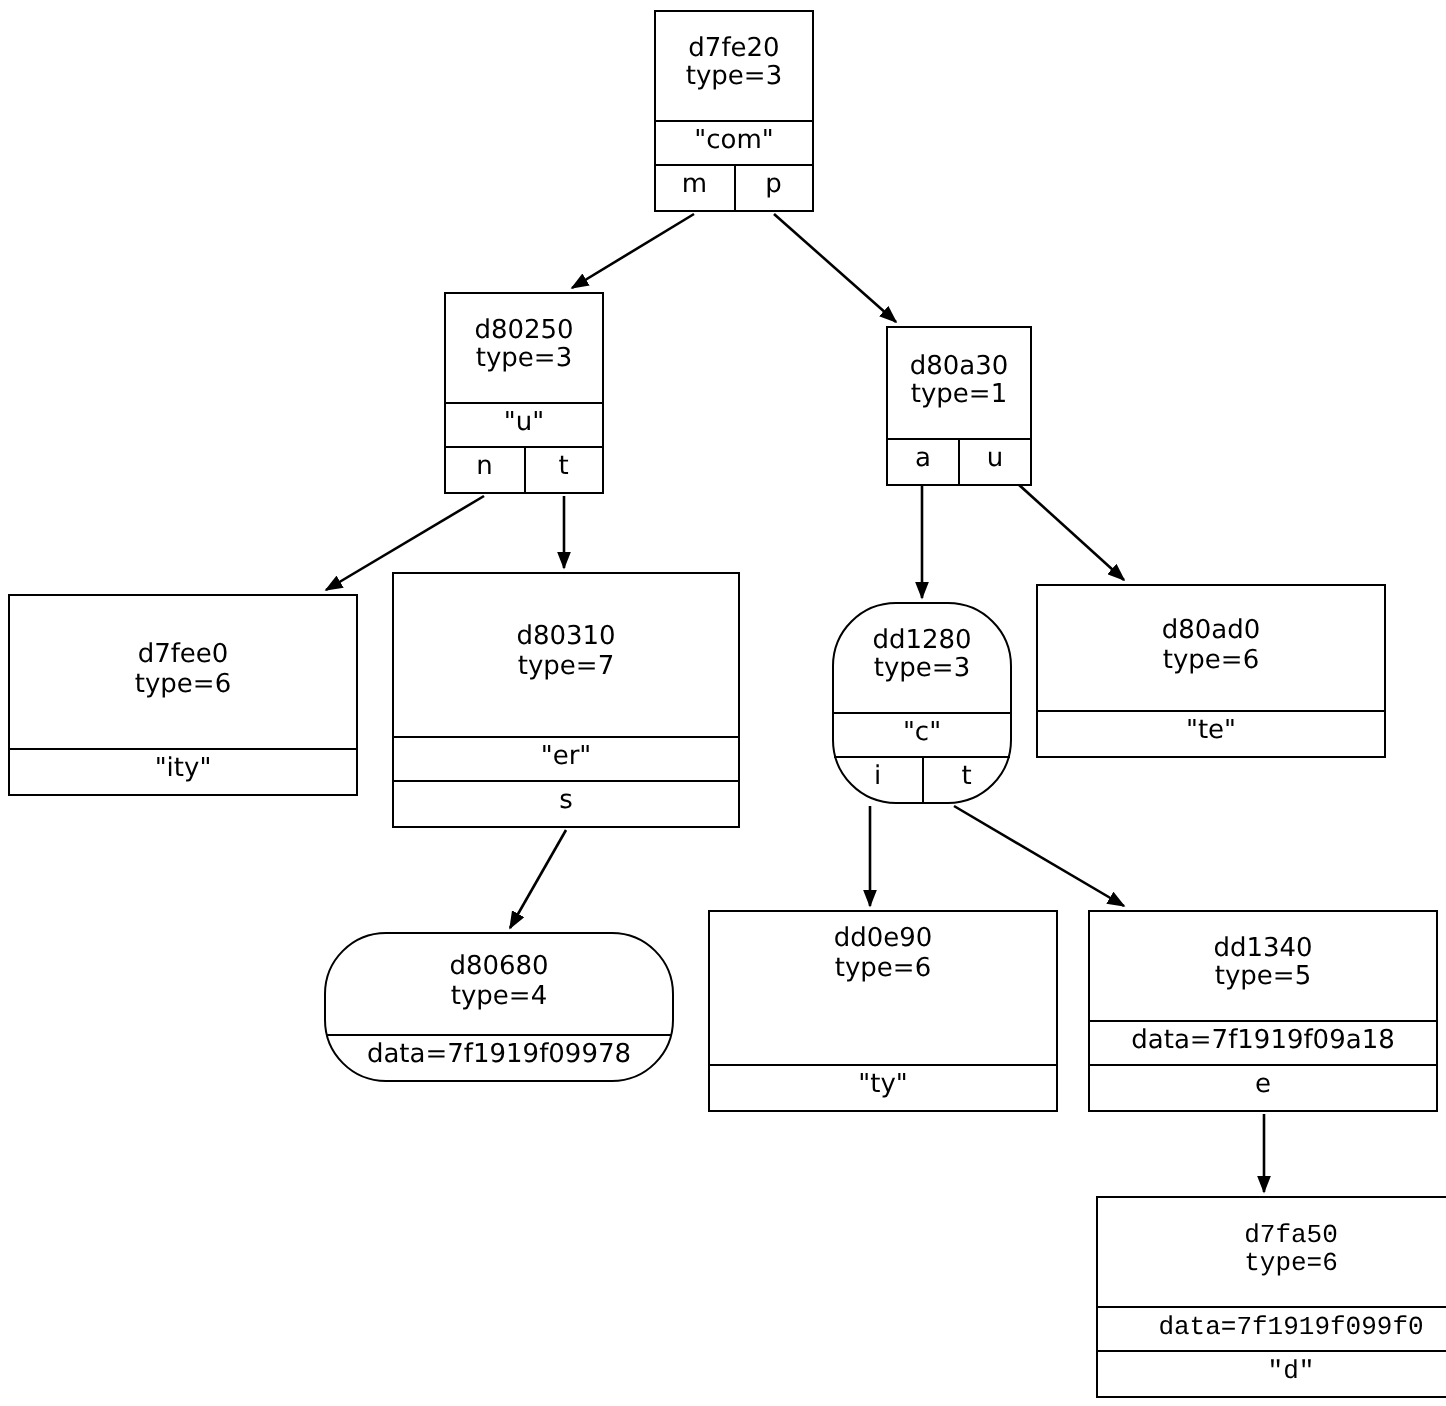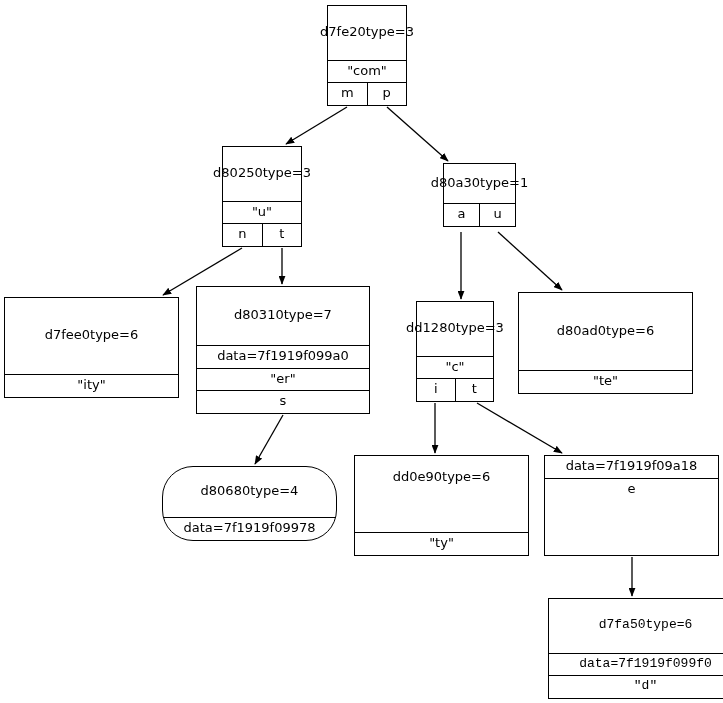--- a/index.html
+++ b/index.html
@@ -40,21 +40,21 @@
     justify-content: center;
     font-size: 13px;
     color: #000000;
     line-height: 1.12;
     white-space: nowrap;
   }
   .row + .row {
     border-top: 1px solid #000000;
   }
   .row-header {
-    flex-direction: row;
+    flex-direction: column;
     padding: 3px 4px 4px 4px;
   }
   .row-header .hline {
     display: block;
     text-align: center;
   }
   .row-data {
     padding: 3px 5px 4px 5px;
   }
   .row-str {
@@ -116,21 +116,21 @@
         <div class="row row-header" style="flex: 1 1 auto;">
           <span class="hline">d80250</span>
           <span class="hline">type=3</span>
         </div>
         <div class="row row-str">"u"</div>
         <div class="row row-slots">
           <div class="slot">n</div>
           <div class="slot">t</div>
         </div>
       </div>
-      <div class="node" style="left: 443px; top: 163px; width: 73px; height: 64px;">
+      <div class="node" style="left: 443px; top: 163px; width: 73px; height: 80px;">
         <div class="row row-header" style="flex: 1 1 auto;">
           <span class="hline">d80a30</span>
           <span class="hline">type=1</span>
         </div>
         <div class="row row-slots">
           <div class="slot">a</div>
           <div class="slot">u</div>
         </div>
       </div>
       <div class="node" style="left: 4px; top: 297px; width: 175px; height: 101px;">
@@ -138,38 +138,37 @@
           <span class="hline">d7fee0</span>
           <span class="hline">type=6</span>
         </div>
         <div class="row row-str">"ity"</div>
       </div>
       <div class="node" style="left: 196px; top: 286px; width: 174px; height: 128px;">
         <div class="row row-header" style="flex: 1 1 auto;">
           <span class="hline">d80310</span>
           <span class="hline">type=7</span>
         </div>
-        <div class="row row-data">data=7f1919f099a0</div>
         <div class="row row-str">"er"</div>
         <div class="row row-slots">
           <div class="slot">s</div>
         </div>
       </div>
-      <div class="node" style="left: 416px; top: 301px; width: 78px; height: 101px;">
+      <div class="node" style="left: 416px; top: 301px; width: 90px; height: 101px; border-radius: 32px;">
         <div class="row row-header" style="flex: 1 1 auto;">
           <span class="hline">dd1280</span>
           <span class="hline">type=3</span>
         </div>
         <div class="row row-str">"c"</div>
         <div class="row row-slots">
           <div class="slot">i</div>
           <div class="slot">t</div>
         </div>
       </div>
-      <div class="node" style="left: 518px; top: 292px; width: 175px; height: 102px;">
+      <div class="node" style="left: 518px; top: 292px; width: 175px; height: 87px;">
         <div class="row row-header" style="flex: 1 1 auto;">
           <span class="hline">d80ad0</span>
           <span class="hline">type=6</span>
         </div>
         <div class="row row-str">"te"</div>
       </div>
       <div class="node" style="left: 162px; top: 466px; width: 175px; height: 75px; border-radius: 31px;">
         <div class="row row-header" style="flex: 1 1 auto;">
           <span class="hline">d80680</span>
           <span class="hline">type=4</span>
@@ -177,20 +176,24 @@
         <div class="row row-data">data=7f1919f09978</div>
       </div>
       <div class="node" style="left: 354px; top: 455px; width: 175px; height: 101px; gap: 32px;">
         <div class="row row-header" style="flex: 1 1 auto;">
           <span class="hline">dd0e90</span>
           <span class="hline">type=6</span>
         </div>
         <div class="row row-str">"ty"</div>
       </div>
       <div class="node" style="left: 544px; top: 455px; width: 175px; height: 101px;">
+        <div class="row row-header" style="flex: 1 1 auto;">
+          <span class="hline">dd1340</span>
+          <span class="hline">type=5</span>
+        </div>
         <div class="row row-data">data=7f1919f09a18</div>
         <div class="row row-slots">
           <div class="slot">e</div>
         </div>
       </div>
       <div class="node" style="left: 548px; top: 598px; width: 195px; height: 101px; font-family: Liberation Mono, monospace;">
         <div class="row row-header" style="flex: 1 1 auto;">
           <span class="hline">d7fa50</span>
           <span class="hline">type=6</span>
         </div>

